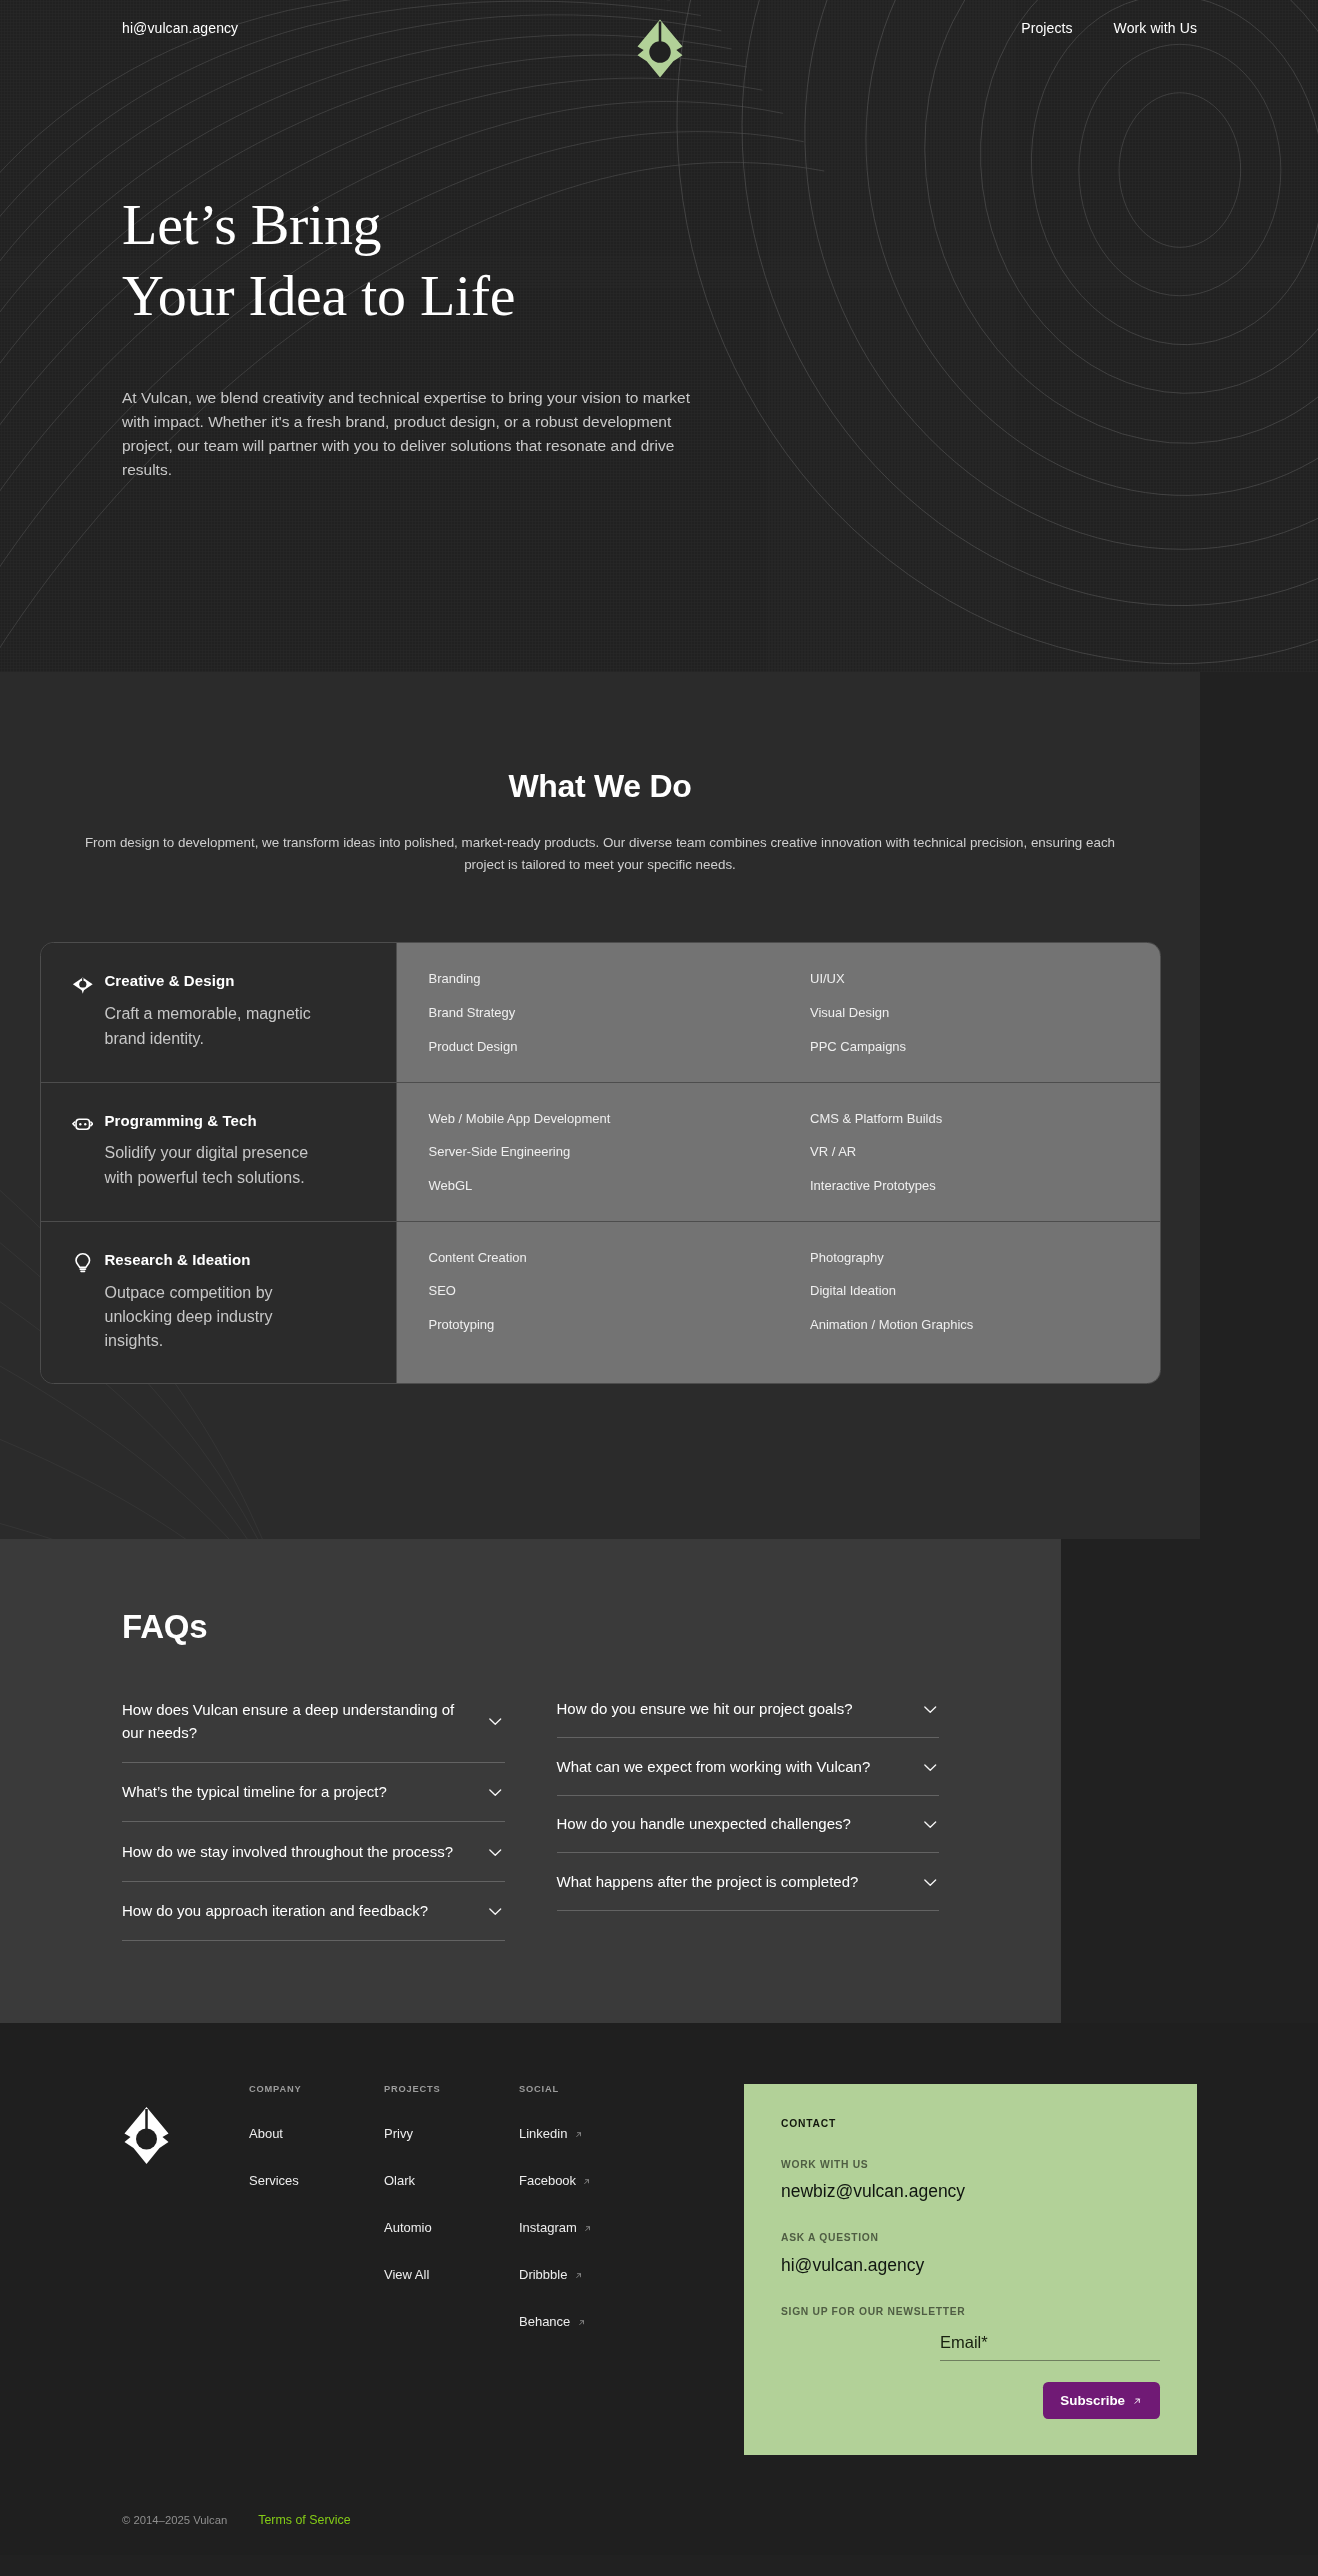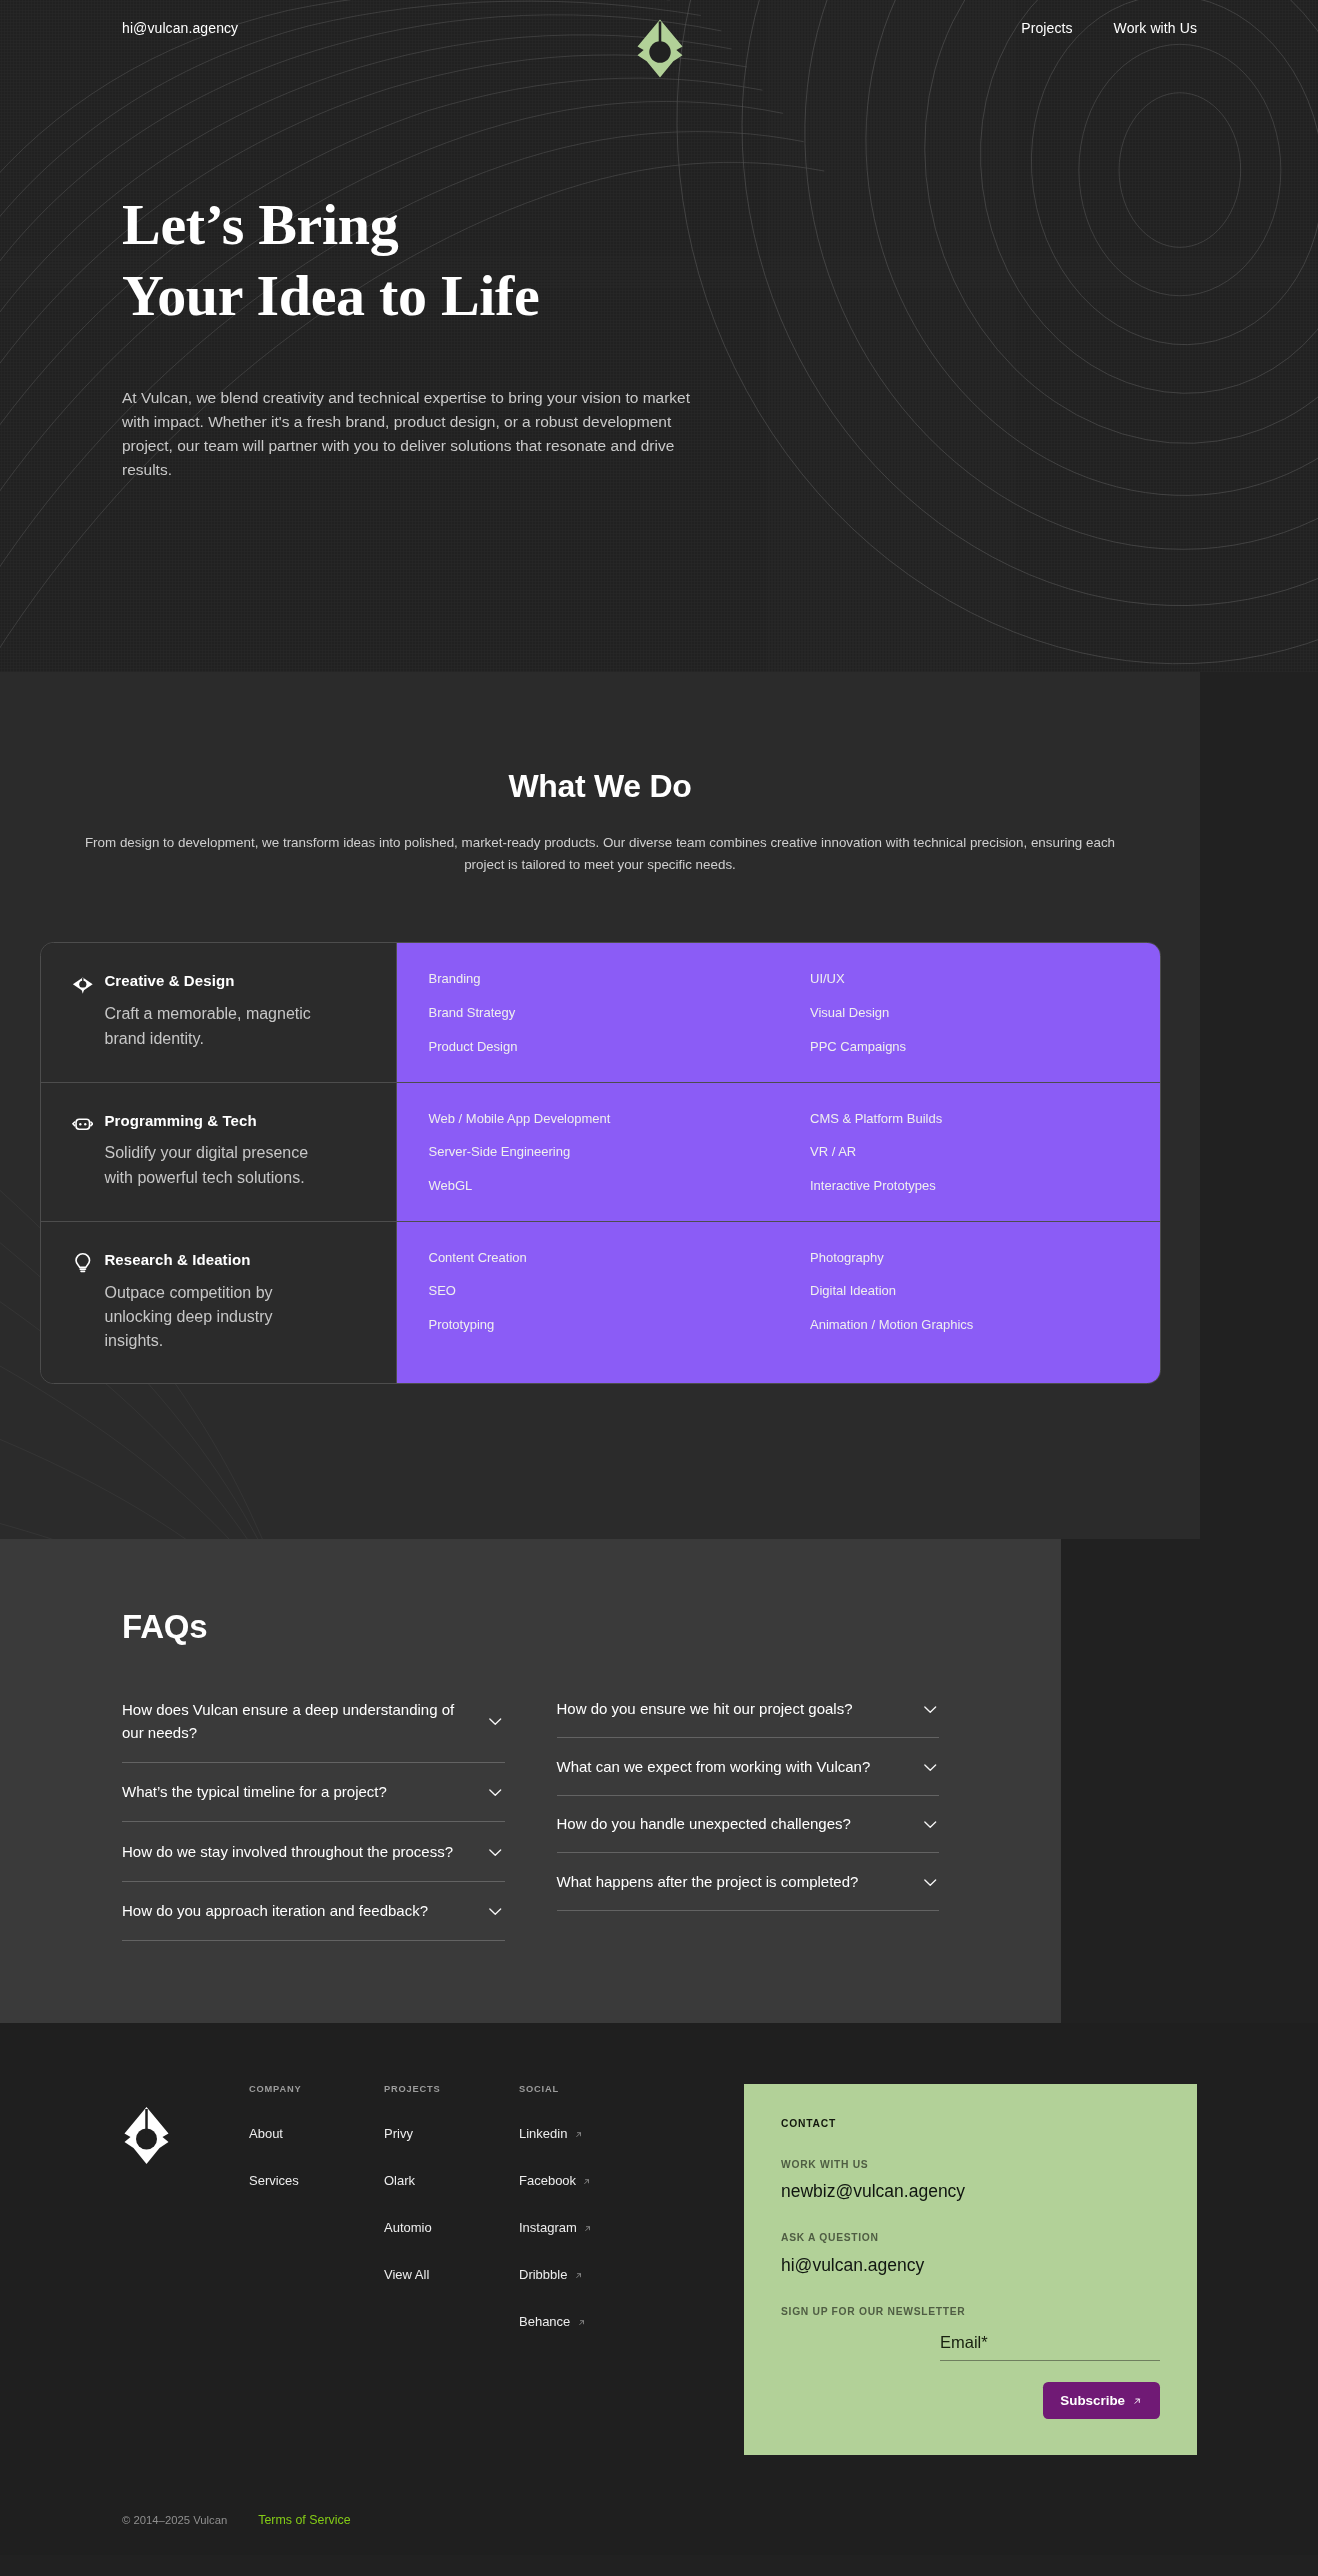--- a/index.html
+++ b/index.html
@@ -52,21 +52,21 @@
   .nav-links a{
     font-size:14px; color:#fff; text-decoration:none; letter-spacing:0.1px;
   }
 
   .hero-inner{
     position:relative; z-index:5;
     padding:135px 122px 0 122px;
   }
   .hero-h1{
     font-family:"Liberation Serif", serif;
-    font-weight:700;
+    font-weight:400;
     font-size:58px;
     line-height:1.22;
     letter-spacing:-0.3px;
     color:#fff;
   }
   .hero-p{
     margin-top:54px;
     max-width:582px;
     font-size:15.5px;
     line-height:1.56;
@@ -117,21 +117,21 @@
     border-right:0.5px solid #4d4d4d;
     background:#2b2b2b;
   }
   .svc-head{ display:flex; align-items:flex-start; gap:11.3px; }
   .svc-icon{ width:21.6px; height:21.6px; flex:0 0 21.6px; margin-top:1px; }
   .svc-name{ font-size:15px; font-weight:700; letter-spacing:0.1px; }
   .svc-desc{
     margin-top:7.2px; margin-left:33px;
     font-size:16px; line-height:1.52; color:#c7c7c7; max-width:222px;
   }
-  .svc-cols{ display:flex; flex:1; background:#8b5cf6; }
+  .svc-cols{ display:flex; flex:1; background:#737373; }
   .svc-col{ width:50%; padding:29px 0 29px 32px; }
   .svc-col li{ list-style:none; font-size:13px; line-height:1; margin-bottom:20.6px; color:#efefef;}
   .svc-col li:last-child{ margin-bottom:0; }
 
   
   .faq{
     width:1061px;
     background:#3a3a3a;
     padding:69px 122px 82px;
   }

